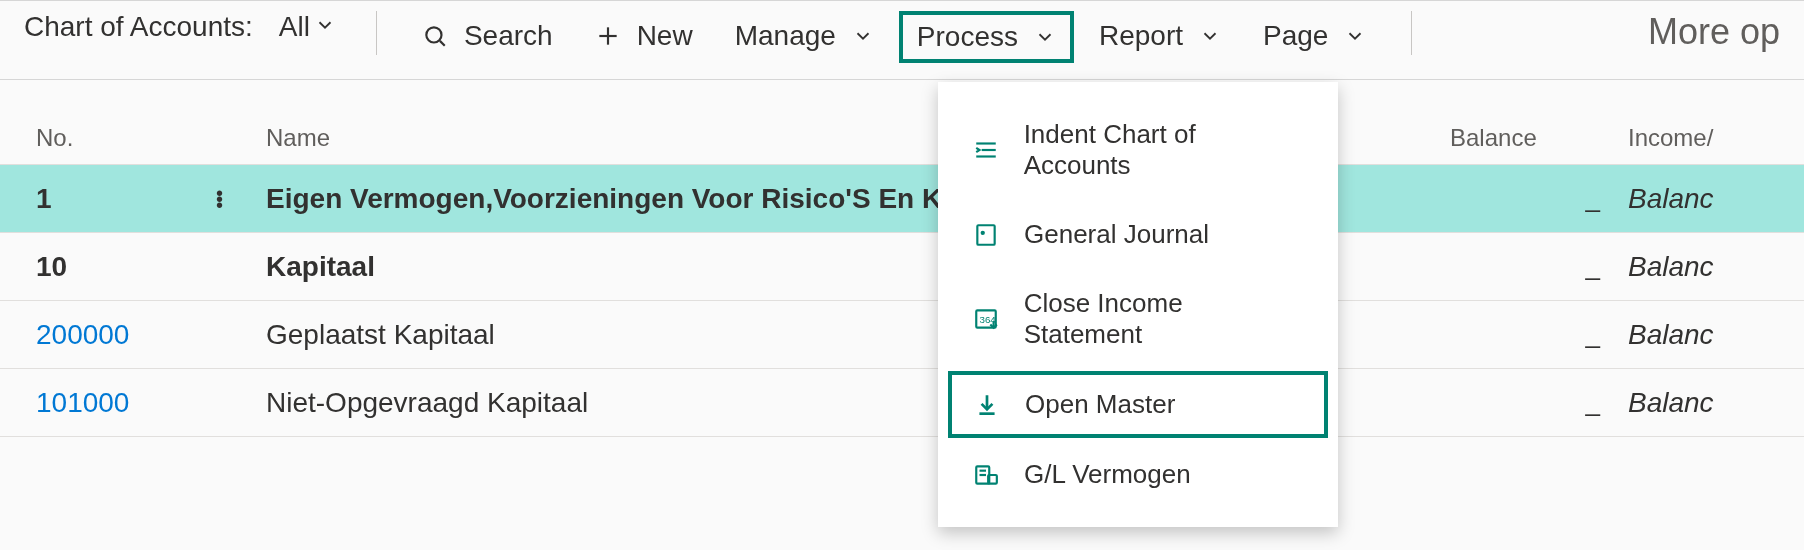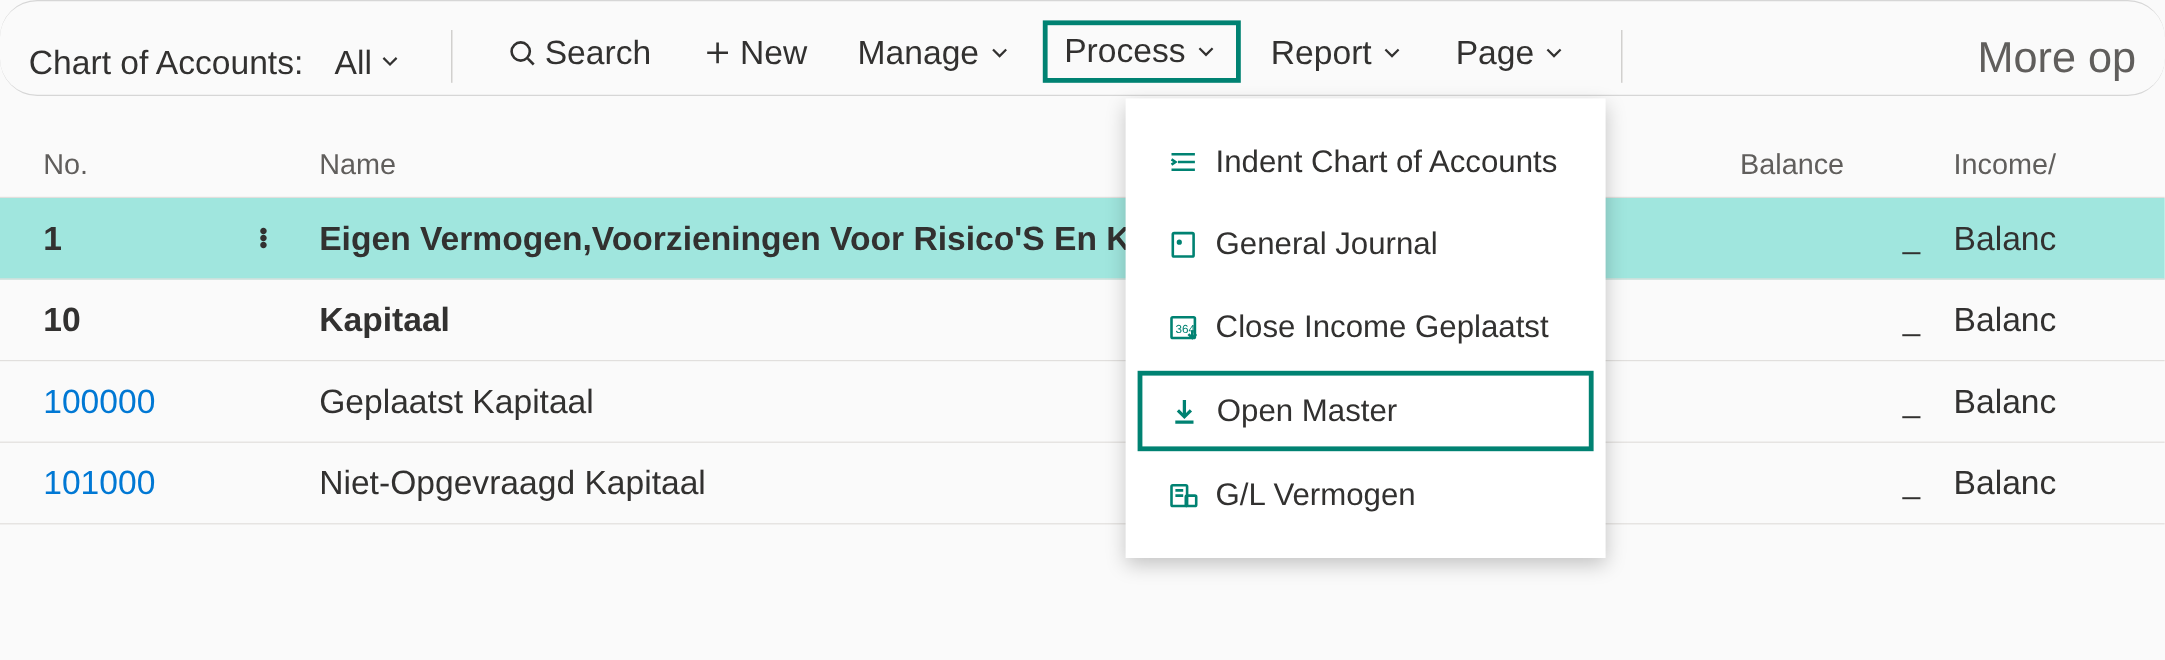--- a/index.html
+++ b/index.html
@@ -11,28 +11,27 @@
     color: #323130;
     overflow: hidden;
   }
   body {
     width: 1804px;
     height: 550px;
     position: relative;
   }
   .toolbar {
     display: flex;
-    align-items: flex-end;
+    align-items: flex-start;
     padding: 10px 24px 10px 24px;
     gap: 8px;
     border-bottom: 1px solid #d6d6d6;
     border-top: 1px solid #d6d6d6;
     height: 80px;
     background: #fafafa;
-    border-radius: 31px;
   }
   .page-title {
     font-size: 28px;
     color: #323130;
     font-weight: 400;
     margin-right: 18px;
   }
   .filter {
     font-size: 28px;
     color: #323130;
@@ -44,21 +43,21 @@
   }
   .divider {
     width: 1px;
     height: 44px;
     background: #c8c6c4;
     margin: 0 20px;
   }
   .action {
     display: flex;
     align-items: center;
-    gap: 6px;
+    gap: 16px;
     font-size: 28px;
     color: #323130;
     padding: 6px 14px;
     cursor: pointer;
     border: 3px solid transparent;
   }
   .action .icon { color: #323130; display:inline-flex; align-items:center; }
   .action.highlighted {
     border: 4px solid #008272;
   }
@@ -96,21 +95,21 @@
   .row .col-no { font-weight: 400; }
   .row.bold .col-no,
   .row.bold .col-name { font-weight: 700; }
   .row .col-no.link { color: #0078d4; }
   .balance-dash {
     width: 150px;
     text-align: right;
     color: #323130;
     font-size: 26px;
   }
-  .income-val { width: 180px; padding-left: 28px; }
+  .income-val { width: 180px; padding-left: 28px; font-style: italic; }
   .row-menu-dots {
     position: absolute;
     left: 216px;
     top: 50%;
     transform: translateY(-50%);
     font-size: 30px;
     letter-spacing: -2px;
     color: #323130;
     cursor: pointer;
   }
@@ -122,21 +121,21 @@
     left: 938px;
     width: 400px;
     background: #ffffff;
     box-shadow: 0 6px 16px rgba(0,0,0,0.22);
     padding: 16px 0;
     z-index: 50;
   }
   .menu-item {
     display: flex;
     align-items: center;
-    gap: 12px;
+    gap: 23px;
     padding: 14px 20px;
     font-size: 26px;
     color: #323130;
     cursor: pointer;
     border: 3px solid transparent;
     margin: 4px 10px;
   }
   .menu-item.highlighted {
     border: 4px solid #008272;
   }
@@ -246,21 +245,21 @@
     <div class="balance-dash">_</div>
     <div class="income-val">Balanc</div>
   </div>
   <div class="row bold">
     <div class="col-no">10</div>
     <div class="col-name">Kapitaal</div>
     <div class="balance-dash">_</div>
     <div class="income-val">Balanc</div>
   </div>
   <div class="row">
-    <div class="col-no link">100000</div>
+    <div class="col-no link">200000</div>
     <div class="col-name">Geplaatst Kapitaal</div>
     <div class="balance-dash">_</div>
     <div class="income-val">Balanc</div>
   </div>
   <div class="row">
     <div class="col-no link">101000</div>
     <div class="col-name">Niet-Opgevraagd Kapitaal</div>
     <div class="balance-dash">_</div>
     <div class="income-val">Balanc</div>
   </div>
@@ -289,21 +288,21 @@
   </div>
   <div class="menu-item">
     <span class="menu-icon">
       <svg viewBox="0 0 24 24" fill="none" stroke="#008272" stroke-width="2">
           <rect x="3" y="4" width="18" height="16" rx="1"></rect>
           <text x="6" y="16" font-size="9" fill="#008272" stroke="none">364</text>
           <polyline points="19 14 19 20"></polyline>
           <polyline points="16 17 19 20 22 17"></polyline>
         </svg>
     </span>
-    <span>Close Income Geplaatst</span>
+    <span>Close Income Statement</span>
   </div>
   <div class="menu-item highlighted">
     <span class="menu-icon">
       <svg viewBox="0 0 24 24" fill="none" stroke="#008272" stroke-width="2.5">
           <line x1="12" y1="3" x2="12" y2="15"></line>
           <polyline points="7 11 12 16 17 11"></polyline>
           <line x1="5" y1="20" x2="19" y2="20"></line>
         </svg>
     </span>
     <span>Open Master</span>

